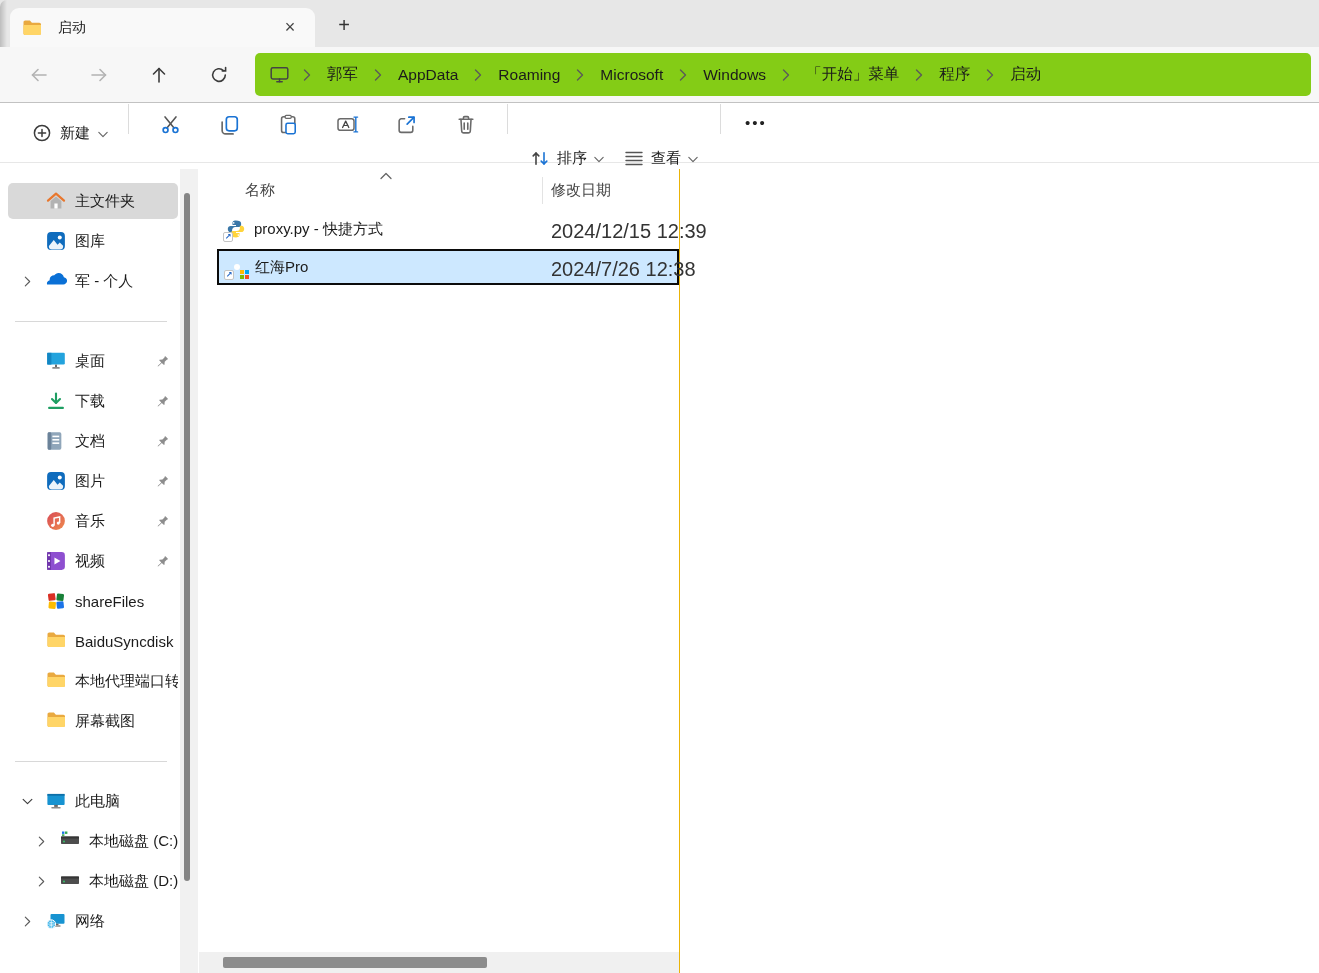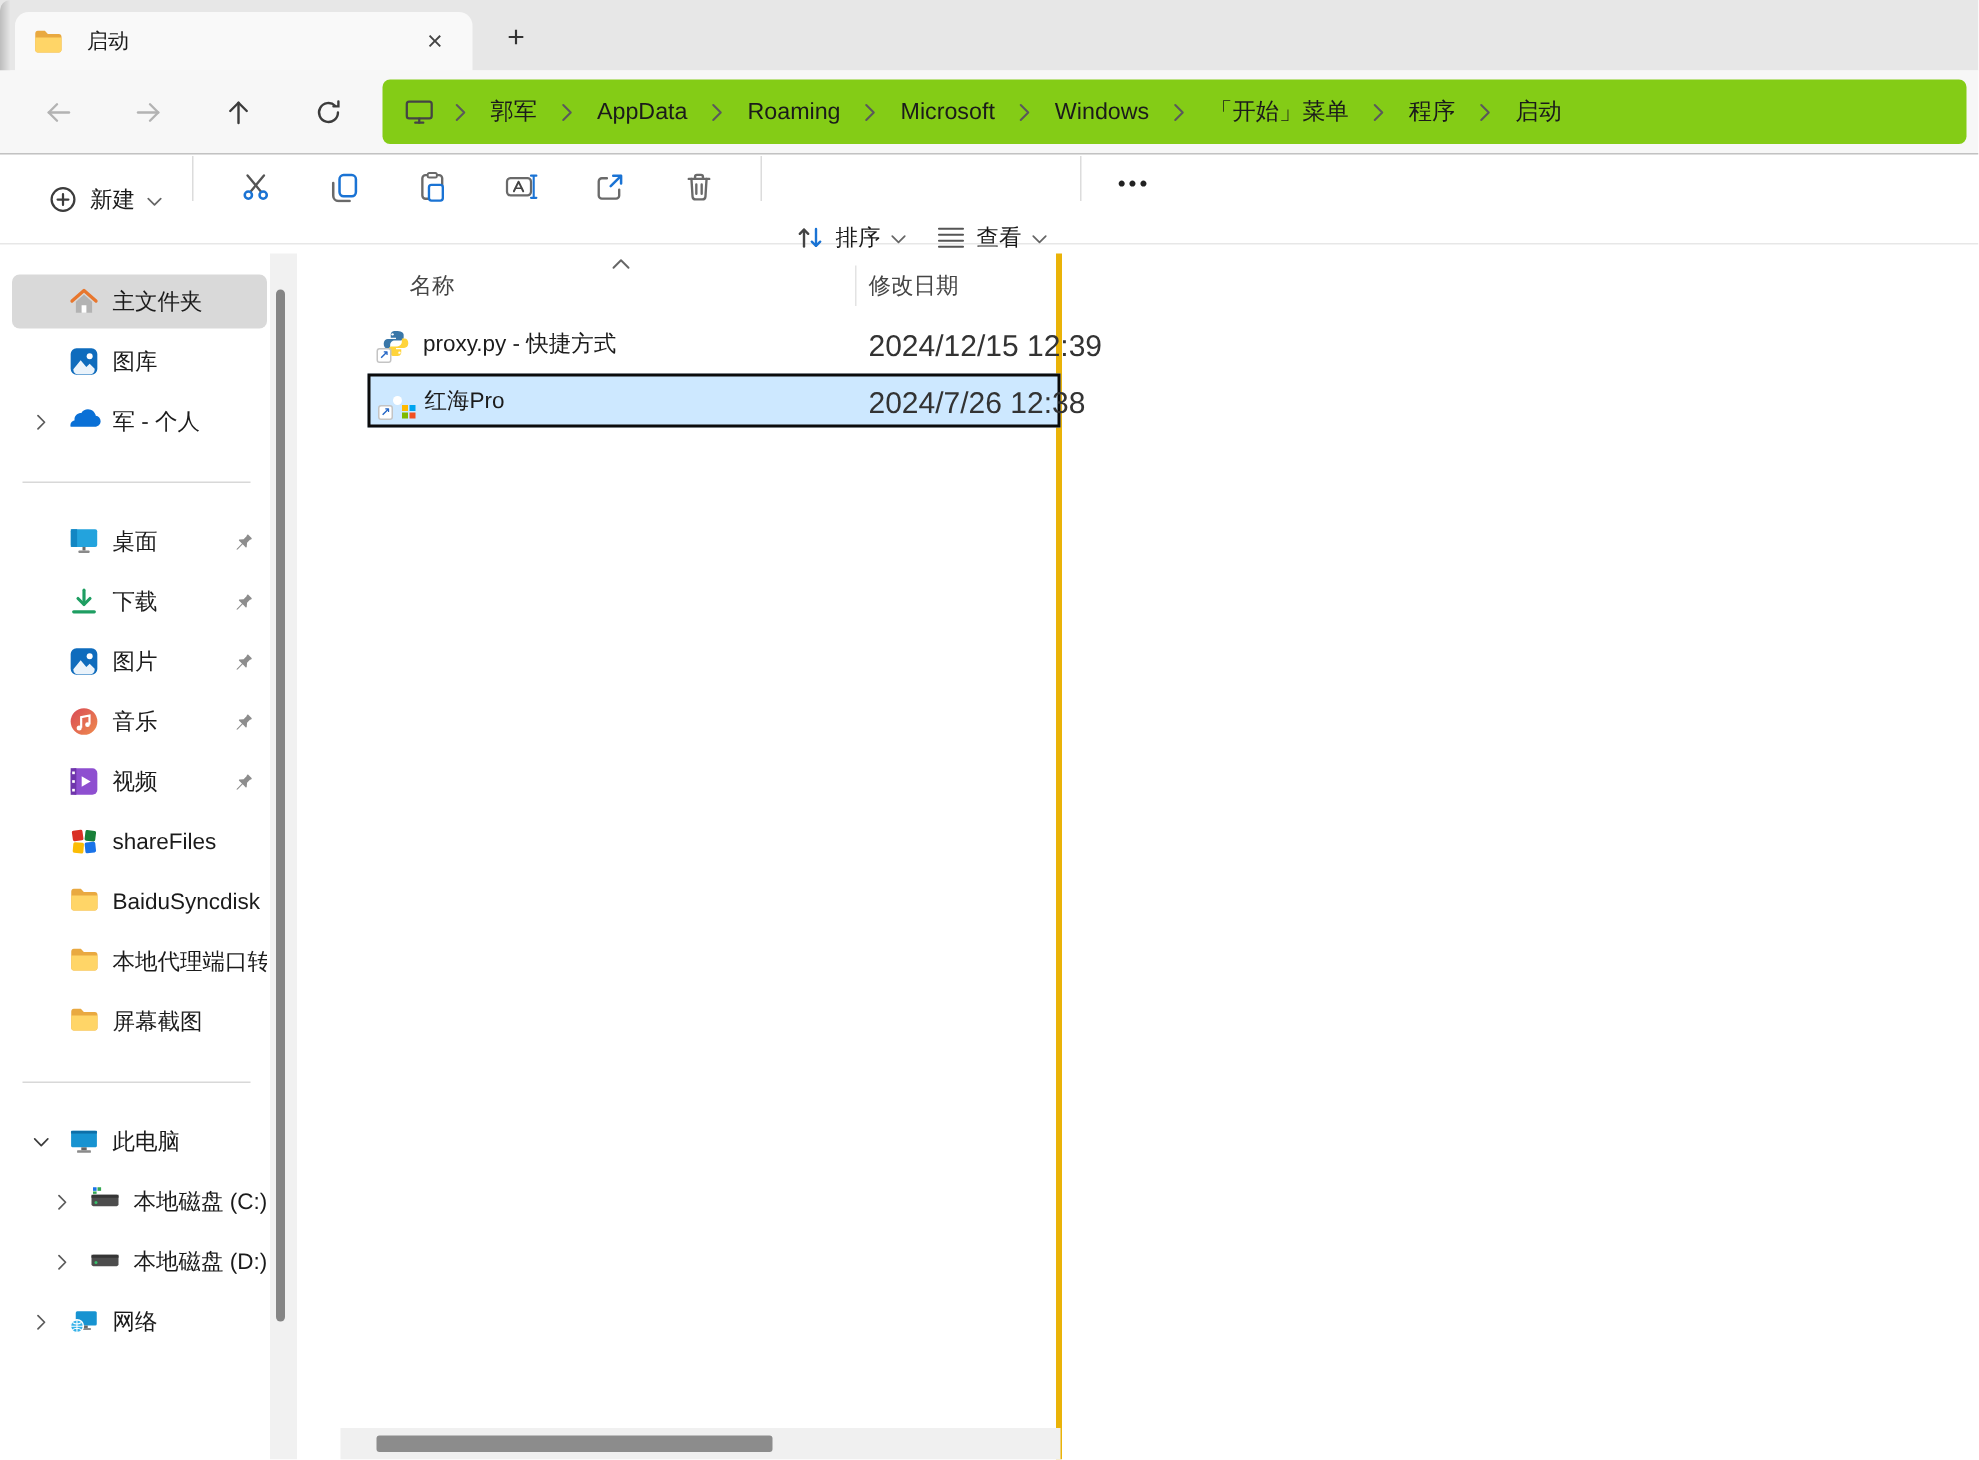--- a/index.html
+++ b/index.html
@@ -62,21 +62,21 @@
   .sb-ico { width:20px; height:20px; flex:none; position:relative; }
   .sb-label { margin-left:9px; white-space:nowrap; font-size:15px; }
   .sb-pin { margin-left:auto; margin-right:9px; flex:none; }
   .sb-divider { height:36px; margin-bottom:4px; display:flex; align-items:center; }
   .sb-divider .line { height:1px; background:#d8d8d8; flex:1; margin:0 12px 0 15px; }
   .sb-track { position:absolute; top:169px; left:180px; width:18px; bottom:0; background:#f1f1f1; }
   .sb-thumb { position:absolute; top:24px; left:4px; width:6px; height:688px; background:#858585; border-radius:3px; }
 
   
   .main { position:absolute; top:169px; left:199px; right:0; bottom:0; background:#fff; }
-  .pane { position:absolute; left:0; top:0; width:481px; bottom:0; border-right:4px solid #eab308;margin-left:28px; }
+  .pane { position:absolute; left:0; top:0; width:481px; bottom:0; border-right:1px solid #eab308; }
   .hdr-name { position:absolute; left:46px; top:12px; font-size:15px; color:#454545; }
   .sort-caret { position:absolute; left:181px; top:3px; }
   .hdr-sep { position:absolute; left:343px; top:8px; width:1px; height:27px; background:#e3e3e3; }
   .hdr-date { position:absolute; left:352px; top:12px; font-size:15px; color:#454545; }
 
   .file-row { position:absolute; left:0; width:480px; height:37px; }
   .file-row .fi { position:absolute; left:27px; top:8px; }
   .file-row .fname { position:absolute; left:55px; top:9px; font-size:15px; color:#1b1b1b; white-space:nowrap; }
   .file-row .fdate { position:absolute; left:352px; top:9px; font-size:20px; color:#333; white-space:nowrap; }
   .row-0 { top:42px; }
@@ -363,20 +363,38 @@
         </svg>
     </span>
     <span class="sb-label">下载</span>
     <span class="sb-pin">
         <svg width="14" height="14" viewBox="0 0 14 14">
           <path d="M9.4 1.3l3.3 3.3c.2.2.2.5 0 .7l-.3.3c-.2.2-.4.2-.6.1L9.7 7.8l-.2 2.7c0 .4-.5.6-.8.3L6.8 8.9l-3.4 3.4-.7.2.2-.7 3.4-3.4-1.9-1.9c-.3-.3-.1-.8.3-.8l2.7-.2 2.1-2.1c-.1-.2-.1-.4.1-.6l.3-.3c.2-.2.5-.2.7 0z" fill="#8d8d8d"></path>
         </svg>
       </span>
   </div>
 
+  <div class="sb-row">
+    <span class="sb-chev"></span>
+    <span class="sb-ico">
+      <svg width="17" height="20" viewBox="0 0 16 19">
+          <rect x="1.5" y="1.2" width="13" height="16.6" rx="1.6" fill="#90a6ba"></rect>
+          <rect x="1.5" y="1.2" width="3.4" height="16.6" rx="1.2" fill="#6b8299"></rect>
+          <rect x="6" y="4.4" width="6.5" height="1.5" fill="#fff"></rect>
+          <rect x="6" y="7.6" width="6.5" height="1.5" fill="#fff"></rect>
+          <rect x="6" y="10.8" width="6.5" height="1.5" fill="#fff"></rect>
+        </svg>
+    </span>
+    <span class="sb-label">文档</span>
+    <span class="sb-pin">
+        <svg width="14" height="14" viewBox="0 0 14 14">
+          <path d="M9.4 1.3l3.3 3.3c.2.2.2.5 0 .7l-.3.3c-.2.2-.4.2-.6.1L9.7 7.8l-.2 2.7c0 .4-.5.6-.8.3L6.8 8.9l-3.4 3.4-.7.2.2-.7 3.4-3.4-1.9-1.9c-.3-.3-.1-.8.3-.8l2.7-.2 2.1-2.1c-.1-.2-.1-.4.1-.6l.3-.3c.2-.2.5-.2.7 0z" fill="#8d8d8d"></path>
+        </svg>
+      </span>
+  </div>
 
   <div class="sb-row">
     <span class="sb-chev"></span>
     <span class="sb-ico">
       <svg width="20" height="20" viewBox="0 0 18 18">
           <rect x="1" y="1" width="16" height="16" rx="3.5" fill="#0f6cbd"></rect>
           <circle cx="12.4" cy="5.8" r="1.8" fill="#fff"></circle>
           <path d="M2.6 13.6 7 8.2l3.4 4.1 2-2 3 3v.7a2.6 2.6 0 0 1-2.6 2.6H5.2a2.6 2.6 0 0 1-2.6-2.6z" fill="#eaf3fb"></path>
         </svg>
     </span>

